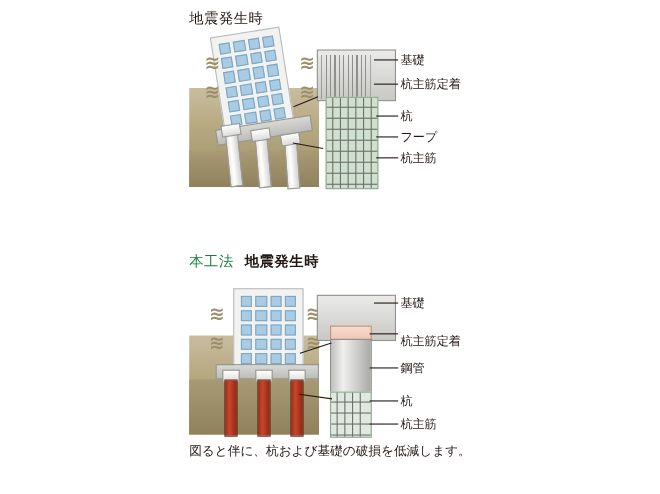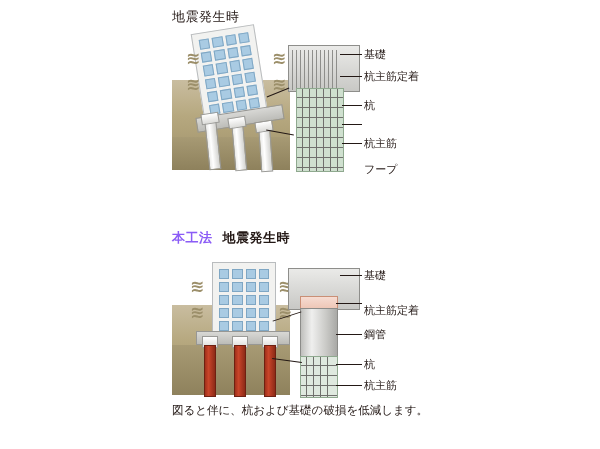--- a/index.html
+++ b/index.html
@@ -33,21 +33,21 @@
     left: 172px; top: 208px;
     font-size: 12.5px;
     letter-spacing: 0.3px;
     color: #231815;
   }
   .title-mid2 {
     left: 172px; top: 229px;
     font-size: 13px;
     letter-spacing: 0.5px;
   }
-  .title-mid2 .red { color: #8b5cf6; font-weight: bold; }
+  .title-mid2 .red { color: #15803d; font-weight: normal; }
   .title-mid2 .blk { color: #231815; font-weight: bold; margin-left: 10px;}
 
   .caption {
     left: 172px; top: 402px;
     width: 270px;
     font-size: 11.5px;
     line-height: 1.55;
     color: #231815;
   }
 
@@ -220,21 +220,21 @@
   <div class="abs leader" style="left:340px; top:54px; width:22px;"></div>
   <div class="abs lbl" style="left:364px; top:47px;">基礎</div>
 
   <div class="abs leader" style="left:340px; top:76px; width:22px;"></div>
   <div class="abs lbl" style="left:364px; top:69px;">杭主筋定着</div>
 
   <div class="abs leader" style="left:342px; top:105px; width:20px;"></div>
   <div class="abs lbl" style="left:364px; top:98px;">杭</div>
 
   <div class="abs leader" style="left:342px; top:124px; width:20px;"></div>
-  <div class="abs lbl" style="left:364px; top:117px;margin-top:45px;">フープ</div>
+  <div class="abs lbl" style="left:364px; top:117px;">フープ</div>
 
   <div class="abs leader" style="left:342px; top:143px; width:20px;"></div>
   <div class="abs lbl" style="left:364px; top:136px;">杭主筋</div>
 
   <div class="abs title-mid2">
     <span class="red">本工法</span><span class="blk">地震発生時</span>
   </div>
 
   <div class="abs ground" style="left:172px; top:305px; width:118px; height:90px;"></div>
   <div class="abs ground-dark" style="left:172px; top:345px; width:118px; height:50px;"></div>

